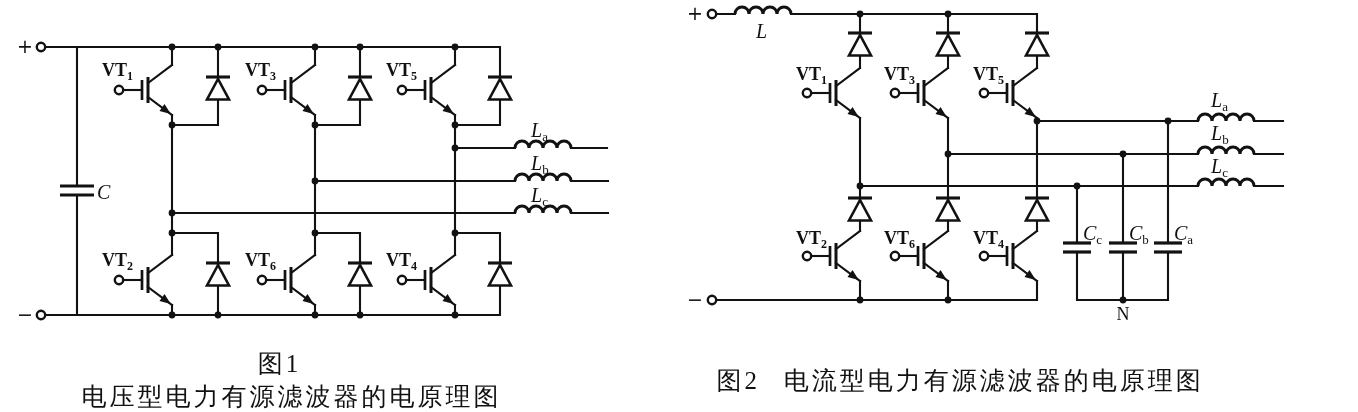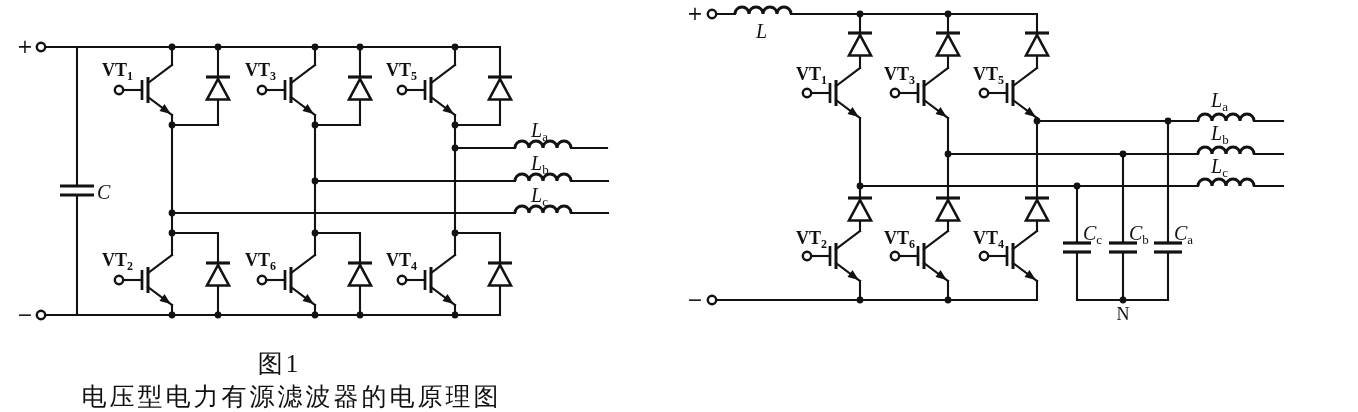--- a/index.html
+++ b/index.html
@@ -208,14 +208,18 @@
     <text class="it" x="1174" y="240"><tspan>C</tspan><tspan class="sub" dy="4">a</tspan></text>
 
     <text class="nn" x="1123" y="320" text-anchor="middle">N</text>
   </g>
 </svg>
 
 <div class="caption" style="left:17px;width:525px;flex-direction:column;">
   <span>图1</span>
   <span class="ctext">电压型电力有源滤波器的电原理图</span>
 </div>
-
+<div class="caption" style="left:700px;width:520px;">
+  <span>图2</span>
+  <span class="ctext">电流型电力有源滤波器的电原理图</span>
 </div>
 
+</div>
+
 </body></html>

